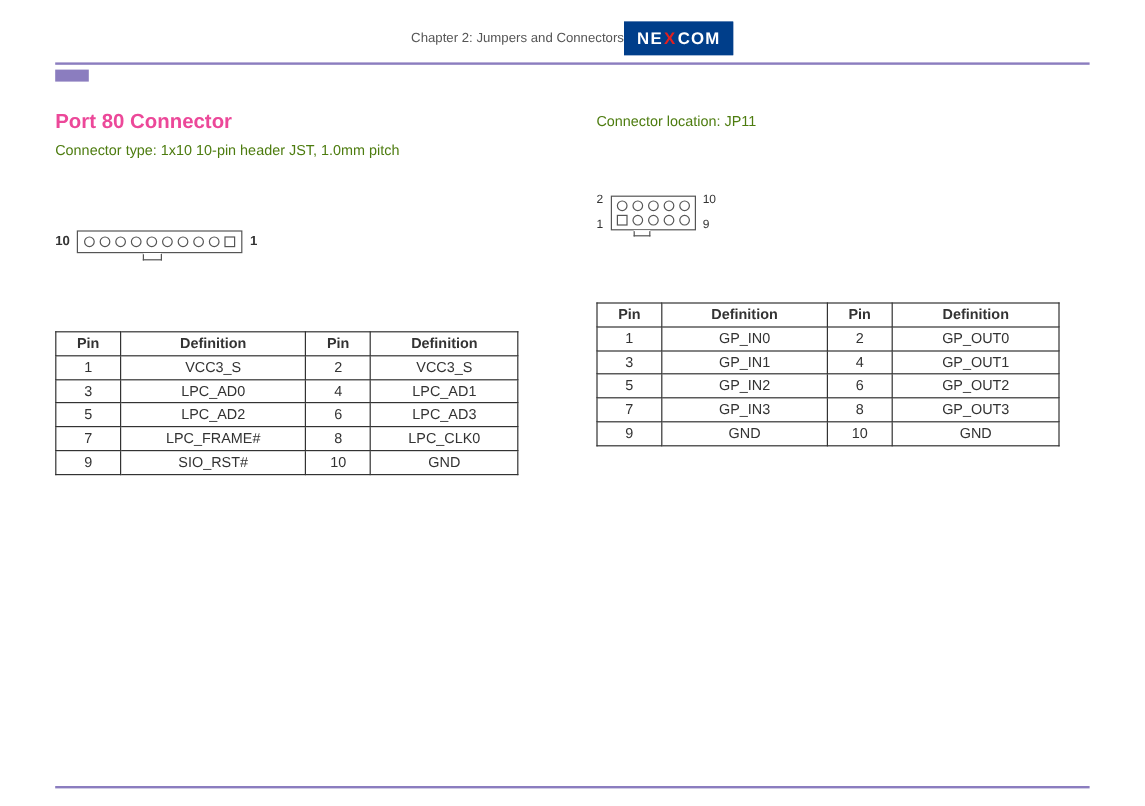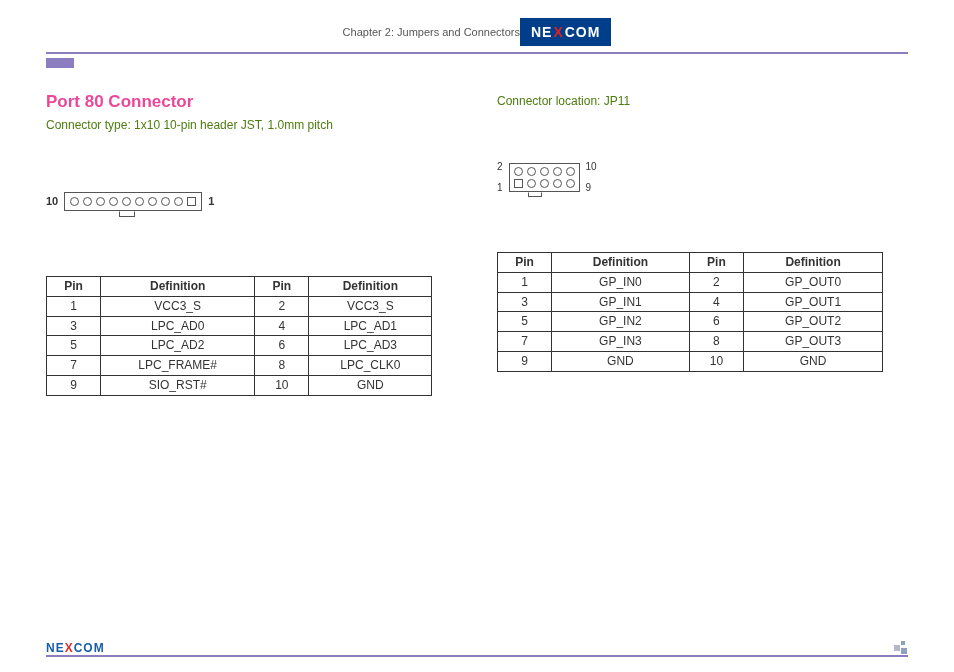--- a/index.html
+++ b/index.html
@@ -280,24 +280,14 @@
             <td>GND</td>
             <td>10</td>
             <td>GND</td>
           </tr>
         </tbody>
     </table>
   </div>
 </div>
 
 <div class="footer">
-  <div style="display:flex;justify-content:space-between;align-items:flex-end;">
-    <div class="footer-logo">
-      <span>NE</span><span class="x">X</span><span>COM</span>
-    </div>
-    <div class="small-square-ico">
-      <span style="left:0;top:4px;width:6px;height:6px;"></span>
-      <span style="left:7px;top:0;width:4px;height:4px;background:#8fa0c3;"></span>
-      <span style="left:7px;top:7px;width:6px;height:6px;background:#8fa0c3;"></span>
-    </div>
-  </div>
   <div class="purple-line"></div>
 </div>
 
 </body></html>

